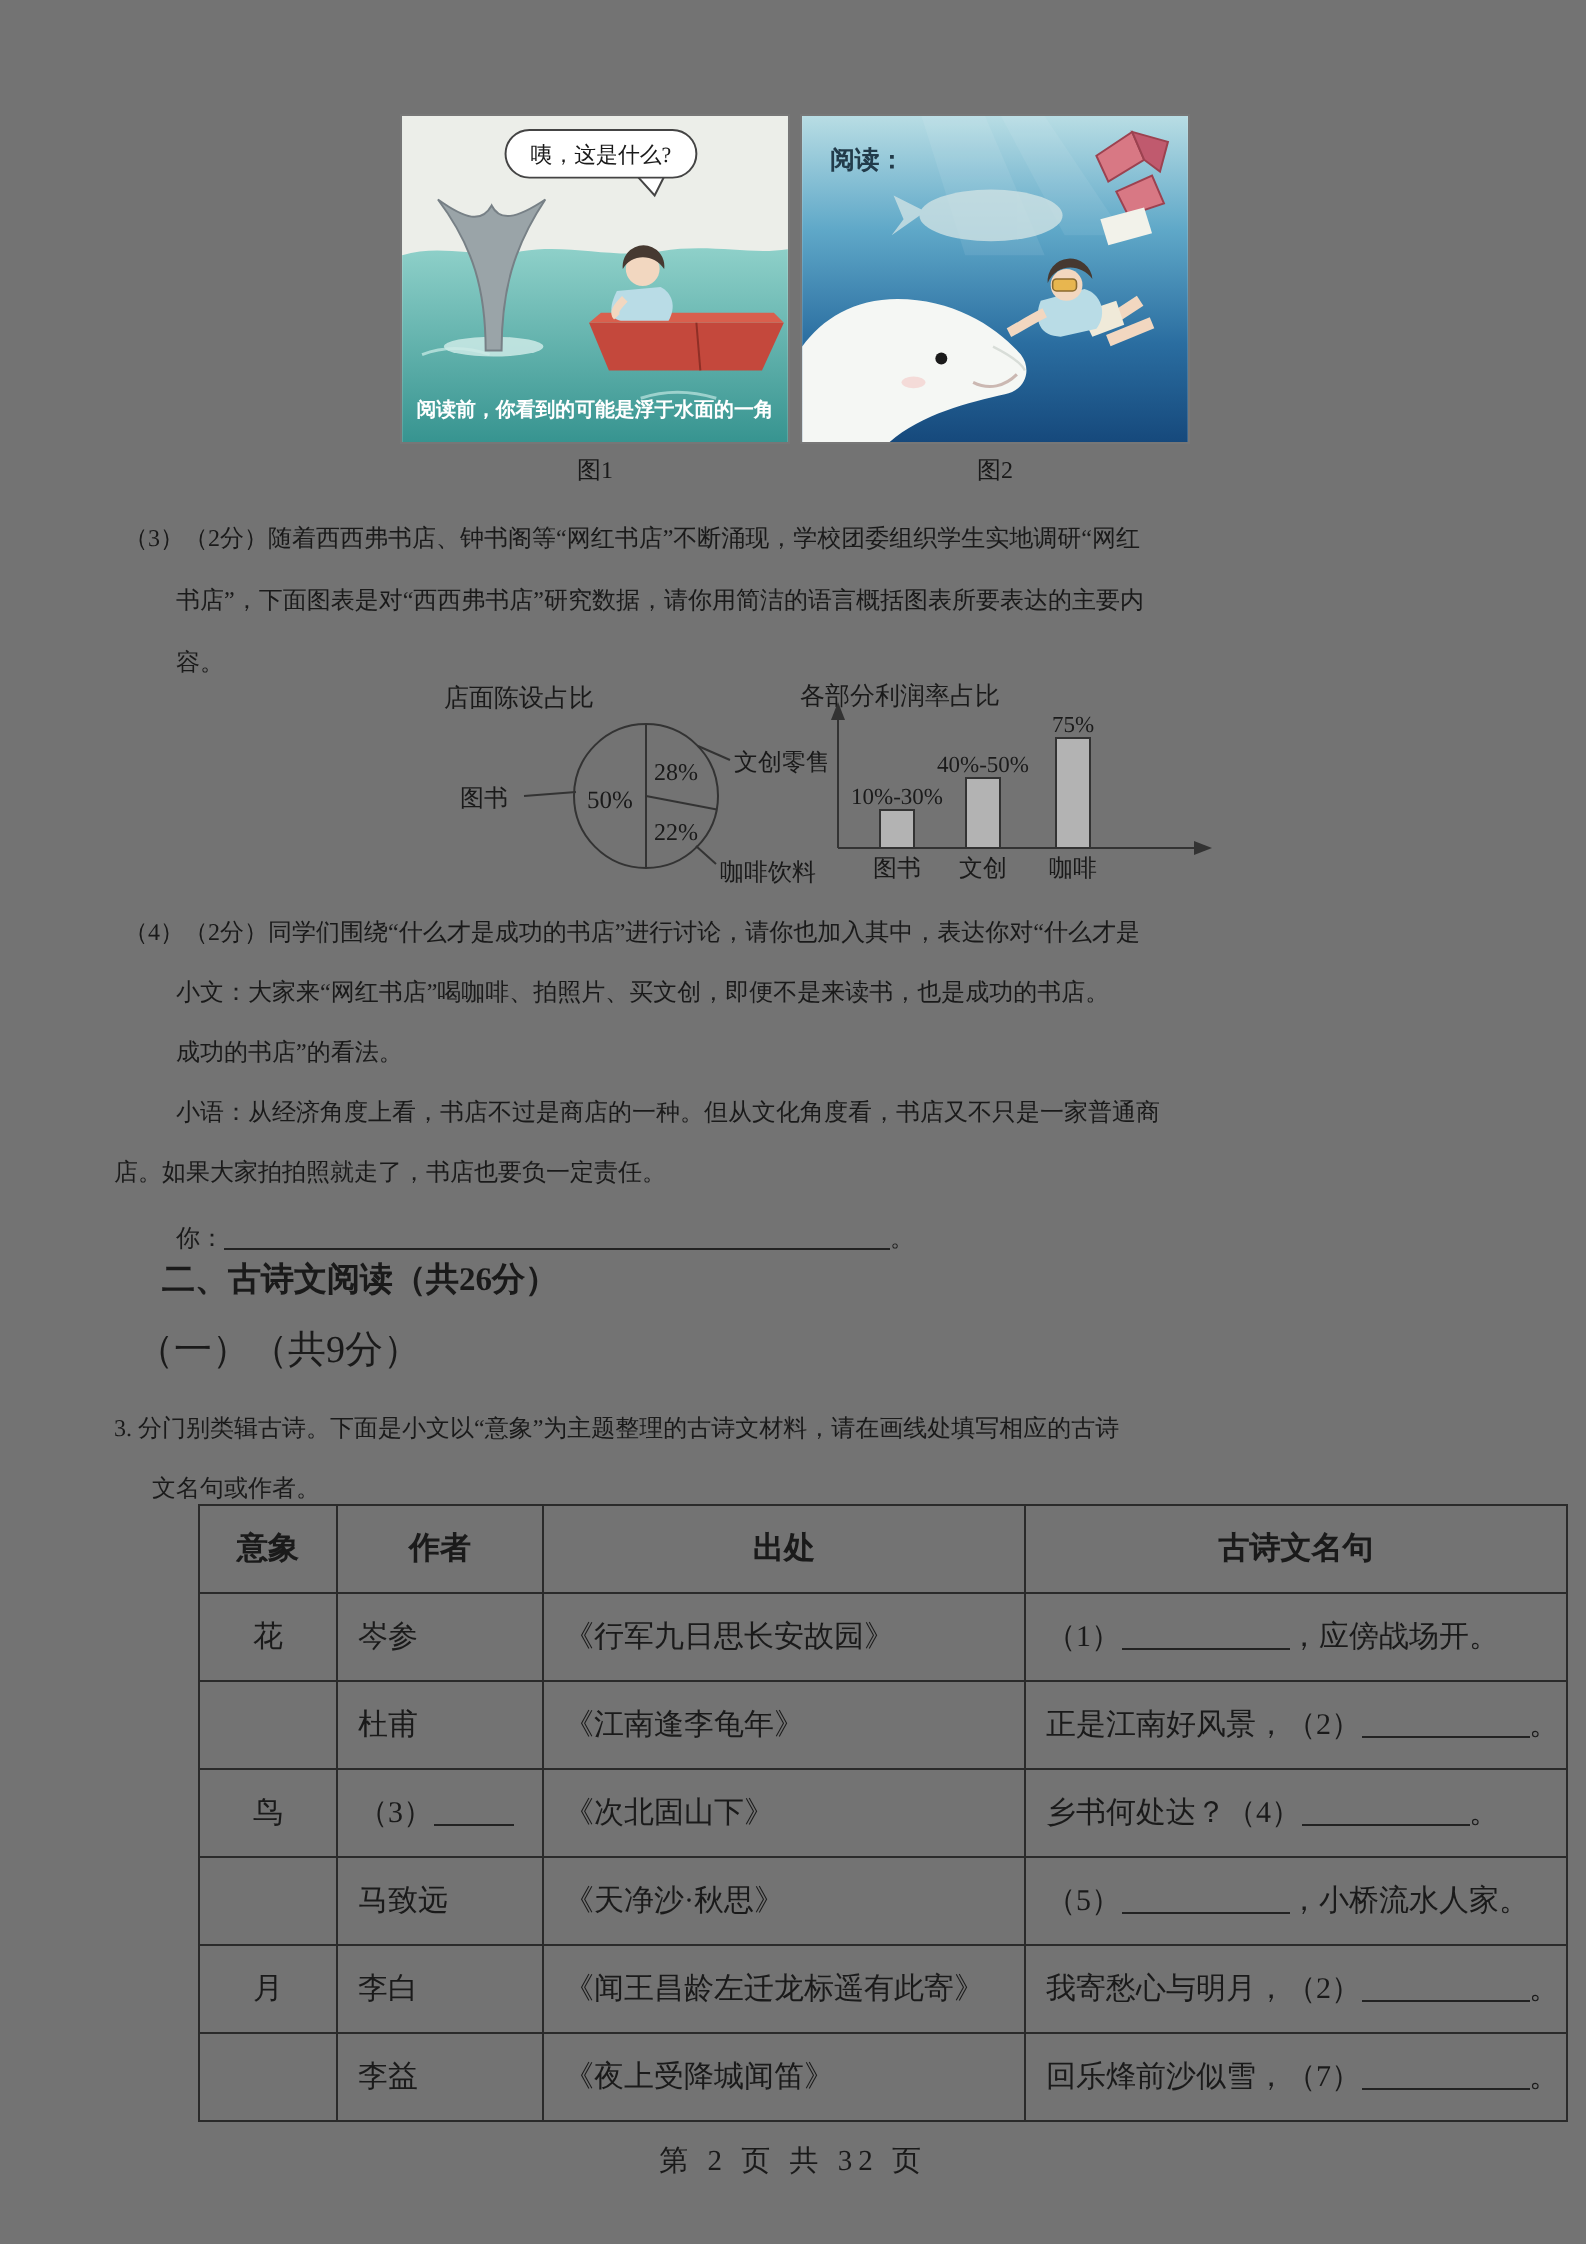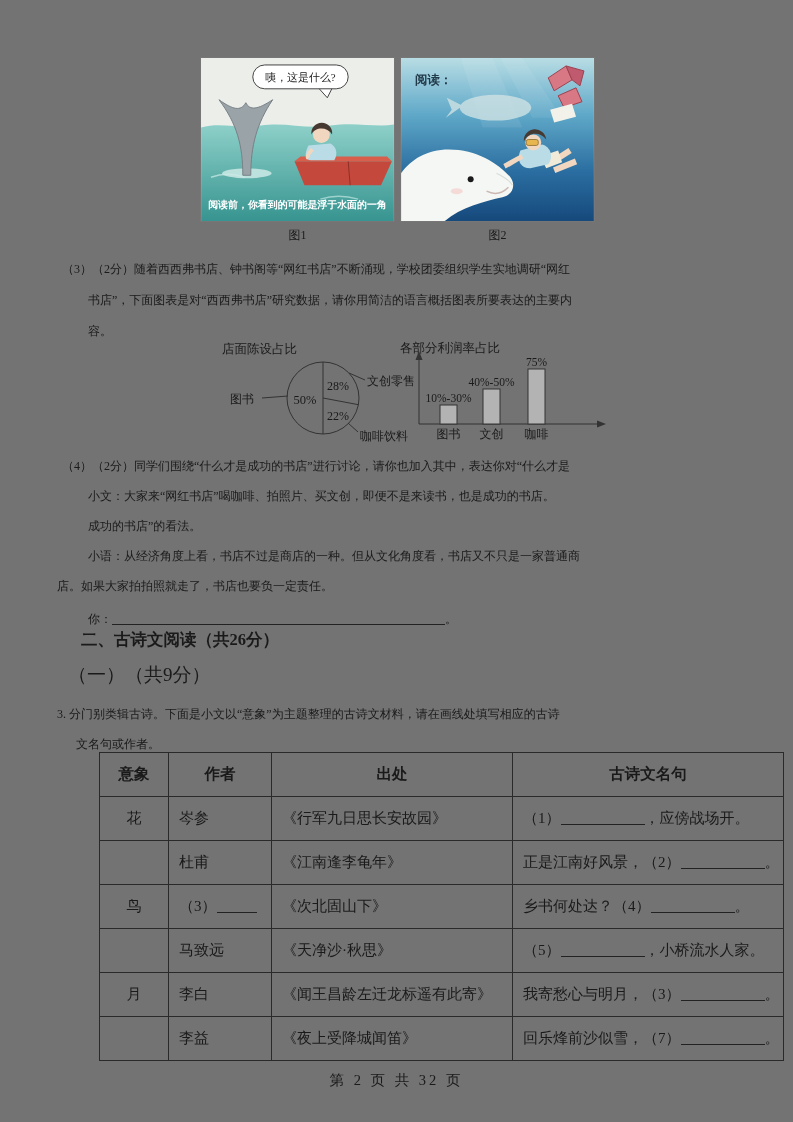--- a/index.html
+++ b/index.html
@@ -233,21 +233,21 @@
     <tr>
       <td class="c"></td>
       <td>马致远</td>
       <td>《天净沙·秋思》</td>
       <td><span>（5）</span><span class="blank w84"></span><span>，小桥流水人家。</span></td>
     </tr>
     <tr>
       <td class="c">月</td>
       <td>李白</td>
       <td>《闻王昌龄左迁龙标遥有此寄》</td>
-      <td><span>我寄愁心与明月，（3）</span><span class="blank w84"></span><span>。</span></td>
+      <td><span>我寄愁心与明月，（2）</span><span class="blank w84"></span><span>。</span></td>
     </tr>
     <tr>
       <td class="c"></td>
       <td>李益</td>
       <td>《夜上受降城闻笛》</td>
       <td><span>回乐烽前沙似雪，（7）</span><span class="blank w84"></span><span>。</span></td>
     </tr>
   </tbody>
     </table>
 

